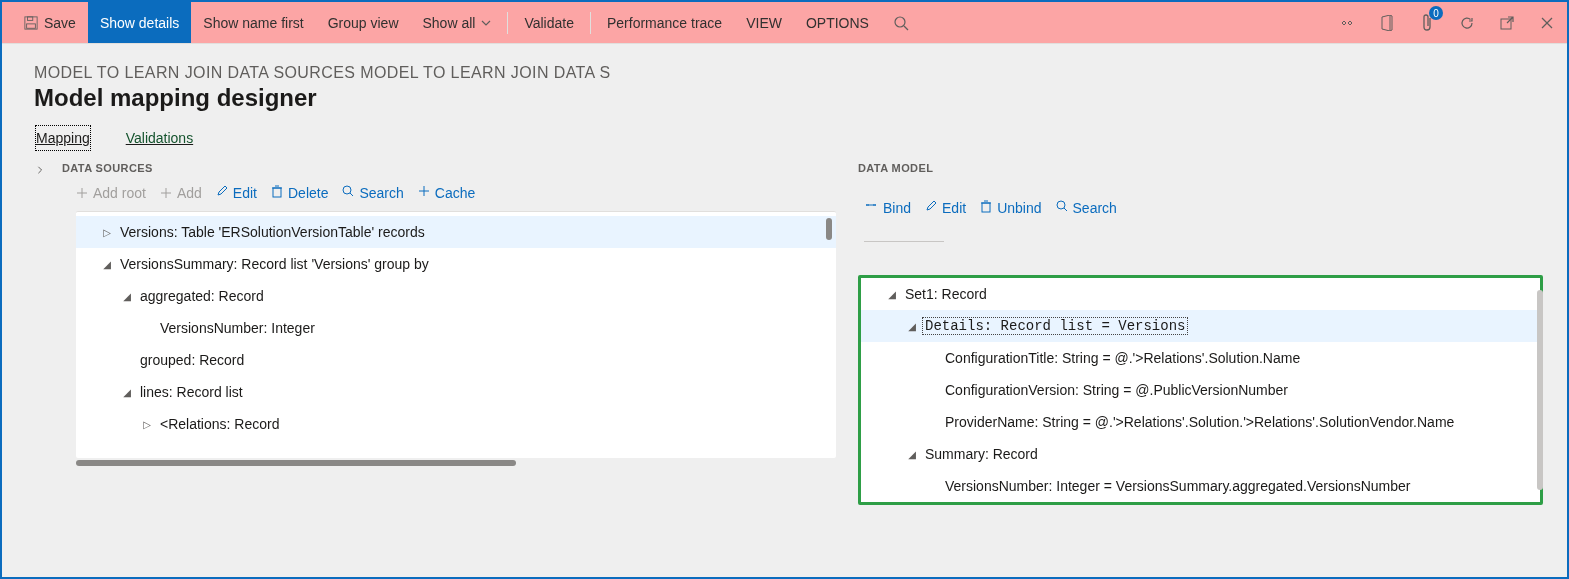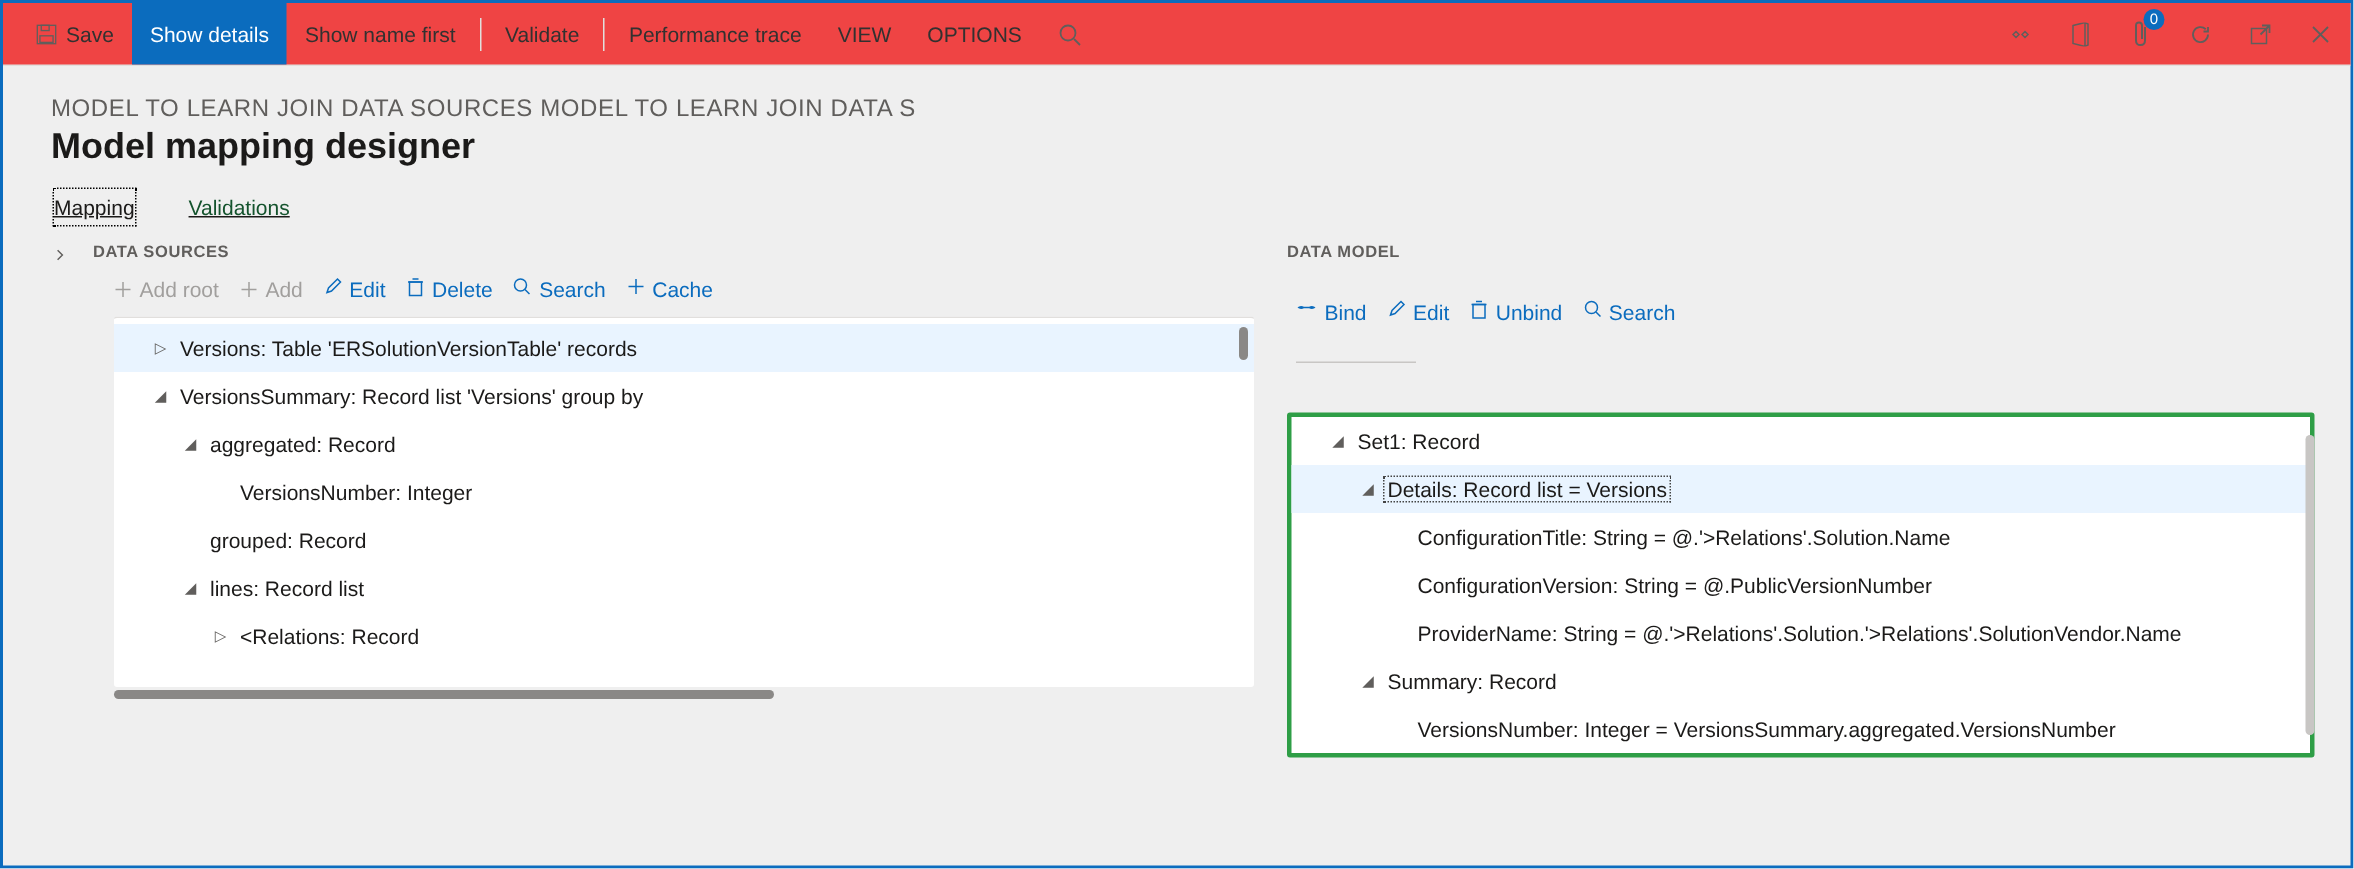--- a/index.html
+++ b/index.html
@@ -1,18 +1,18 @@
 <!DOCTYPE html>
 <html><head>
 <meta charset="utf-8">
 <style>
   * { box-sizing: border-box; font-family: "Segoe UI", sans-serif; }
   body { margin: 0; background: #fff; font-size: 14px; color: #1b1a19; }
   .app { border: 2px solid #0b6cbe; width: 1569px; height: 579px; display: flex; flex-direction: column; background: #efefef; }
-  .toolbar { background: #ef4444; height: 42px; display: flex; align-items: center; border-bottom: 1px solid #e1dfdd; padding: 0 0 0 10px; position: relative; }
+  .toolbar { background: #fca5a5; height: 42px; display: flex; align-items: center; border-bottom: 1px solid #e1dfdd; padding: 0 0 0 10px; position: relative; }
   .tb-btn { display: flex; align-items: center; padding: 0 12px; height: 100%; color: #323130; cursor: pointer; gap: 6px; white-space: nowrap; }
   .tb-btn.active { background: #0b6cbe; color: #fff; }
   .tb-sep { width: 1px; height: 22px; background: #e1dfdd; margin: 0 4px; }
   .tb-right { margin-left: auto; display: flex; align-items: center; height: 100%; }
   .tb-icon-btn { width: 40px; height: 100%; display: flex; align-items: center; justify-content: center; color: #605e5c; cursor: pointer; }
   .badge-wrap { position: relative; }
   .badge { position: absolute; top: 4px; right: 4px; background: #0b6cbe; color: #fff; border-radius: 8px; min-width: 14px; height: 14px; font-size: 10px; display: flex; align-items: center; justify-content: center; padding: 0 3px; }
   .header-area { padding: 20px 22px 12px 32px; }
   .breadcrumb { font-size: 16px; color: #605e5c; letter-spacing: 0.4px; }
   .page-title { font-size: 24px; font-weight: 700; color: #1b1a19; margin-top: 2px; }
@@ -37,21 +37,21 @@
   .indent-2 { padding-left: 44px; }
   .indent-3 { padding-left: 64px; }
   .exp { width: 14px; display:inline-flex; justify-content:center; color:#605e5c; font-size:10px; margin-right:6px; cursor:pointer;}
   .scroll-ind { position:absolute; right:4px; top:6px; width:6px; height:22px; background:#8a8886; border-radius:3px;}
   .scroll-track-h { height:10px; background:#efefef; margin:0 0 0 40px; position:relative;}
   .scroll-thumb-h { position:absolute; left:0; top:2px; height:6px; width:440px; background:#8a8886; border-radius:3px;}
   .scroll-square { position:absolute; right:6px; bottom:2px; width:14px; height:14px; background:#fff;}
   .root-def { font-size: 13px; color: #605e5c; margin: 4px 0 10px 6px; }
   .right-box { background:#fff; border:3px solid #2e9e46; padding:0; position:relative;}
   svg { display:block; }
-  .tree-row .sel-dotted { outline:1px dotted #444; padding:0 2px; margin-left:-2px;}
+  .tree-row .sel-dotted { outline:1px dotted #444; padding:0 2px; margin-left:-2px;font-family:Liberation Mono, monospace;}
 </style>
 </head>
 <body>
 
 <div class="app">
 
   <div class="toolbar">
     <div class="tb-btn">
       <svg width="14" height="14" viewBox="0 0 16 16" fill="none" stroke="#605e5c" stroke-width="1">
           <rect x="1" y="1" width="14" height="14"></rect>
@@ -59,20 +59,29 @@
           <rect x="3" y="9" width="10" height="5"></rect>
         </svg>
       <span>Save</span>
     </div>
     <div class="tb-btn active">
       <span>Show details</span>
     </div>
     <div class="tb-btn">
       <span>Show name first</span>
     </div>
+    <div class="tb-btn">
+      <span>Group view</span>
+    </div>
+    <div class="tb-btn">
+      <span>Show all</span>
+      <svg width="10" height="10" viewBox="0 0 10 10">
+          <path d="M1 3 L5 7 L9 3" stroke="#605e5c" fill="none" stroke-width="1.2"></path>
+        </svg>
+    </div>
     <div class="tb-sep"></div>
     <div class="tb-btn">
       <span>Validate</span>
     </div>
     <div class="tb-sep"></div>
     <div class="tb-btn">
       <span>Performance trace</span>
     </div>
     <div class="tb-btn">
       <span>VIEW</span>

